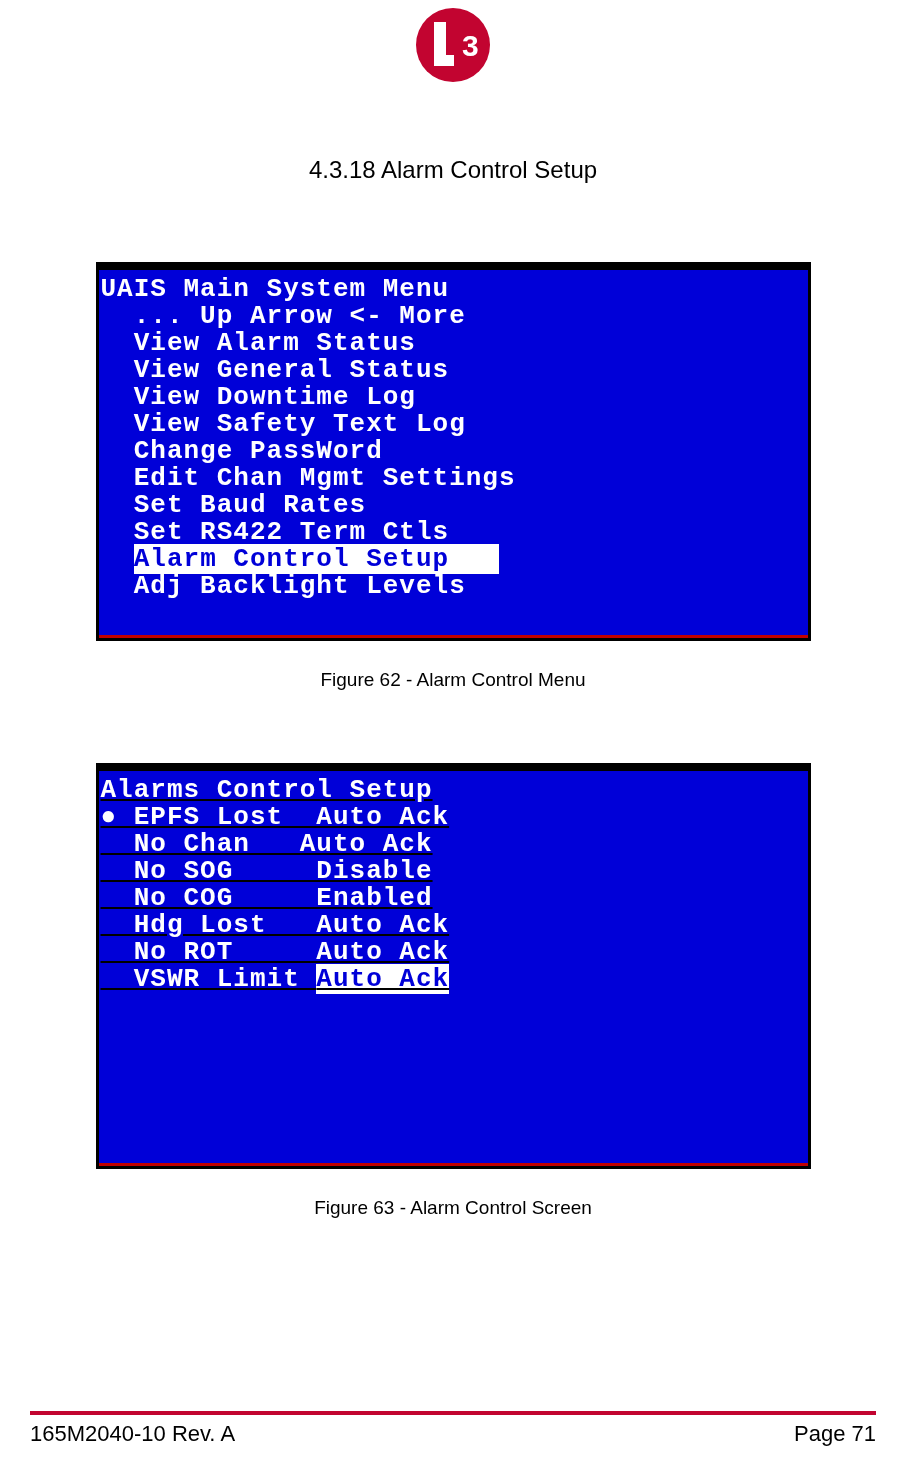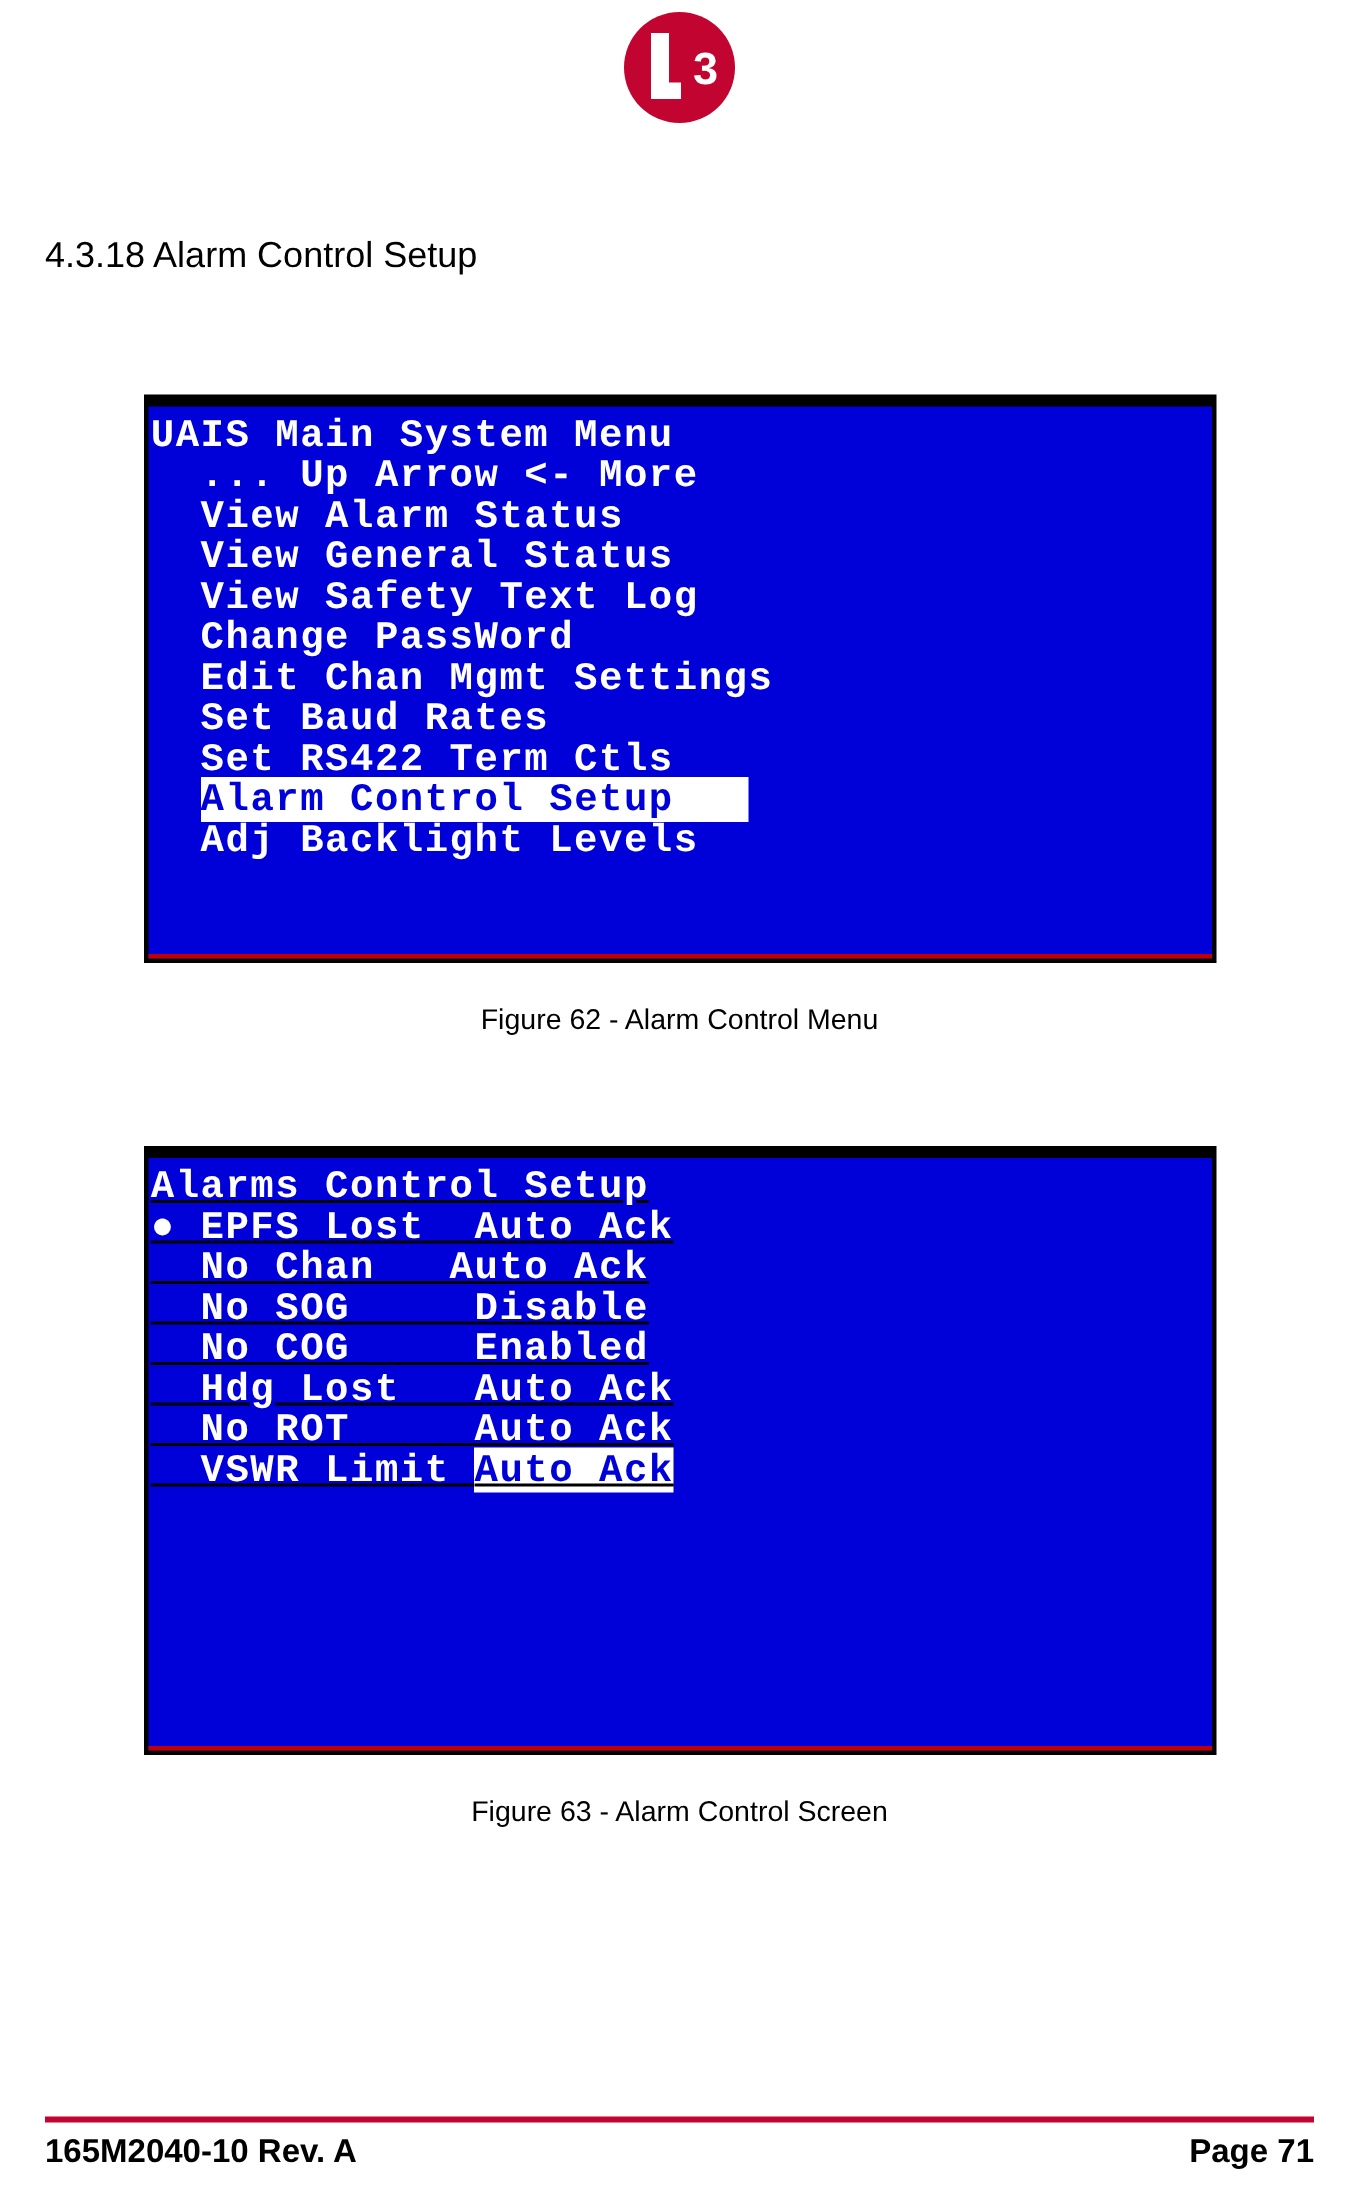--- a/index.html
+++ b/index.html
@@ -29,20 +29,21 @@
     border-radius: 50%;
     background: #c20430;
     position: relative;
   }
   .logo svg { position: absolute; inset: 0; }
   .section-heading {
     font-size: 24px;
     font-weight: 400;
     margin-top: 70px;
     margin-bottom: 0;
+    text-align: center;
   }
   .figure-block-1 { margin-top: 78px; }
   .figure-block-2 { margin-top: 72px; }
   .screen {
     box-sizing: border-box;
     width: 715px;
     margin: 0 auto;
     padding: 8px 3px 3px 3px;
     background: #000000;
   }
@@ -69,21 +70,20 @@
   .caption {
     text-align: center;
     font-size: 19px;
     margin-top: 28px;
   }
   .footer {
     position: absolute;
     left: 30px;
     right: 30px;
     bottom: 24px;
-    font-weight: bold;
   }
   .footer-rule {
     height: 4px;
     background: #c20430;
     margin-bottom: 6px;
   }
   .footer-row {
     display: flex;
     justify-content: space-between;
     font-size: 22px;
@@ -105,20 +105,21 @@
 
   <div class="section-heading">4.3.18 Alarm Control Setup</div>
 
   <div class="figure-block-1">
     <div class="screen screen-1">
       <div class="screen-inner" id="screen1-inner">
           <div class="term-line">UAIS Main System Menu</div>
           <div class="term-line">  ... Up Arrow &lt;- More</div>
           <div class="term-line">  View Alarm Status</div>
           <div class="term-line">  View General Status</div>
+          <div class="term-line">  View Downtime Log</div>
           <div class="term-line">  View Safety Text Log</div>
           <div class="term-line">  Change PassWord</div>
           <div class="term-line">  Edit Chan Mgmt Settings</div>
           <div class="term-line">  Set Baud Rates</div>
           <div class="term-line">  Set RS422 Term Ctls</div>
           <div class="term-line">  <span class="hl">Alarm Control Setup   </span></div>
           <div class="term-line">  Adj Backlight Levels</div>
         </div>
     </div>
     <div class="caption">Figure 62 - Alarm Control Menu</div>

